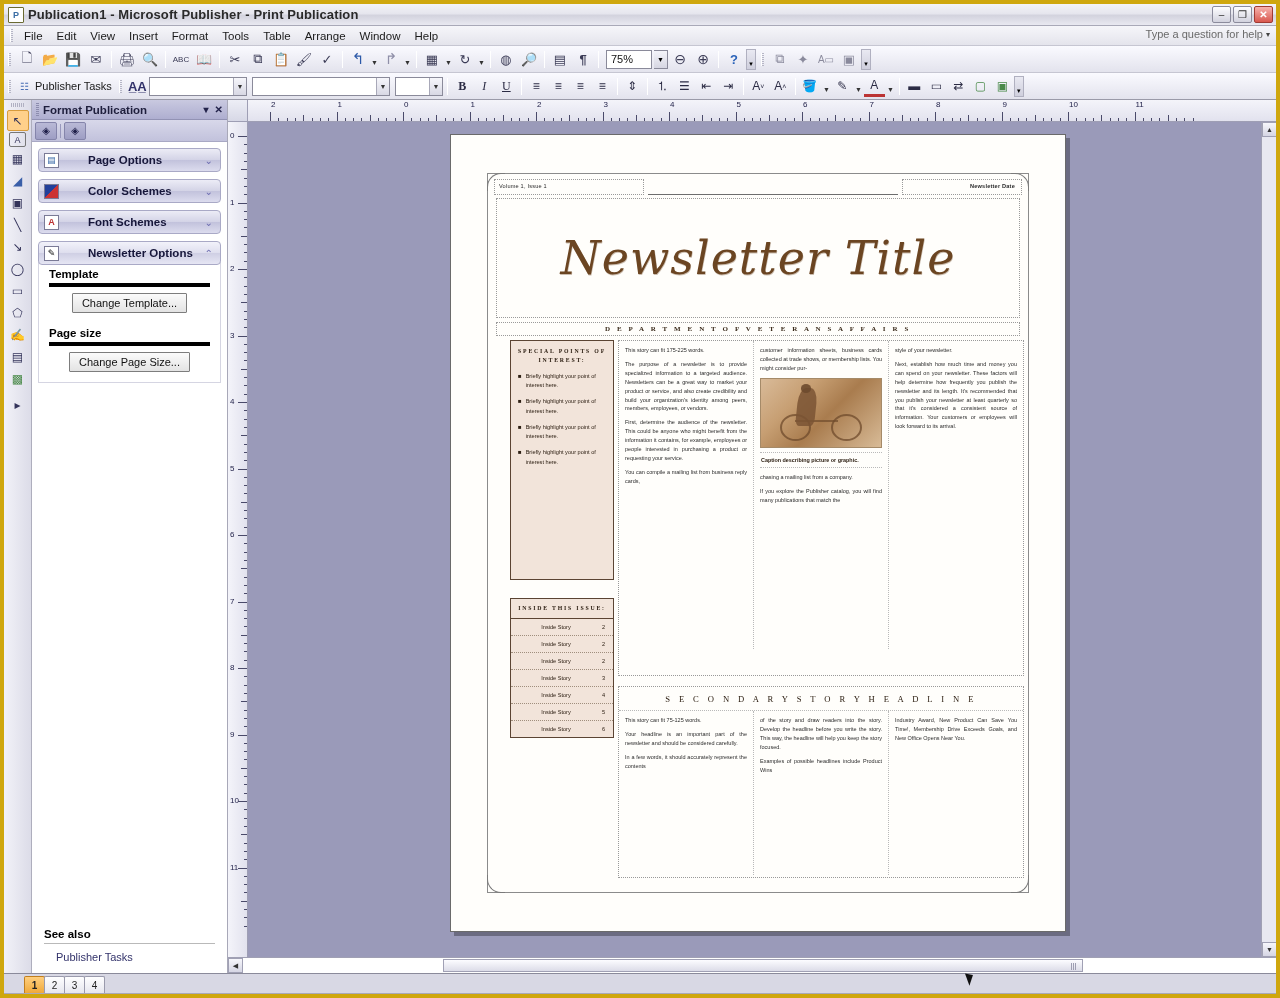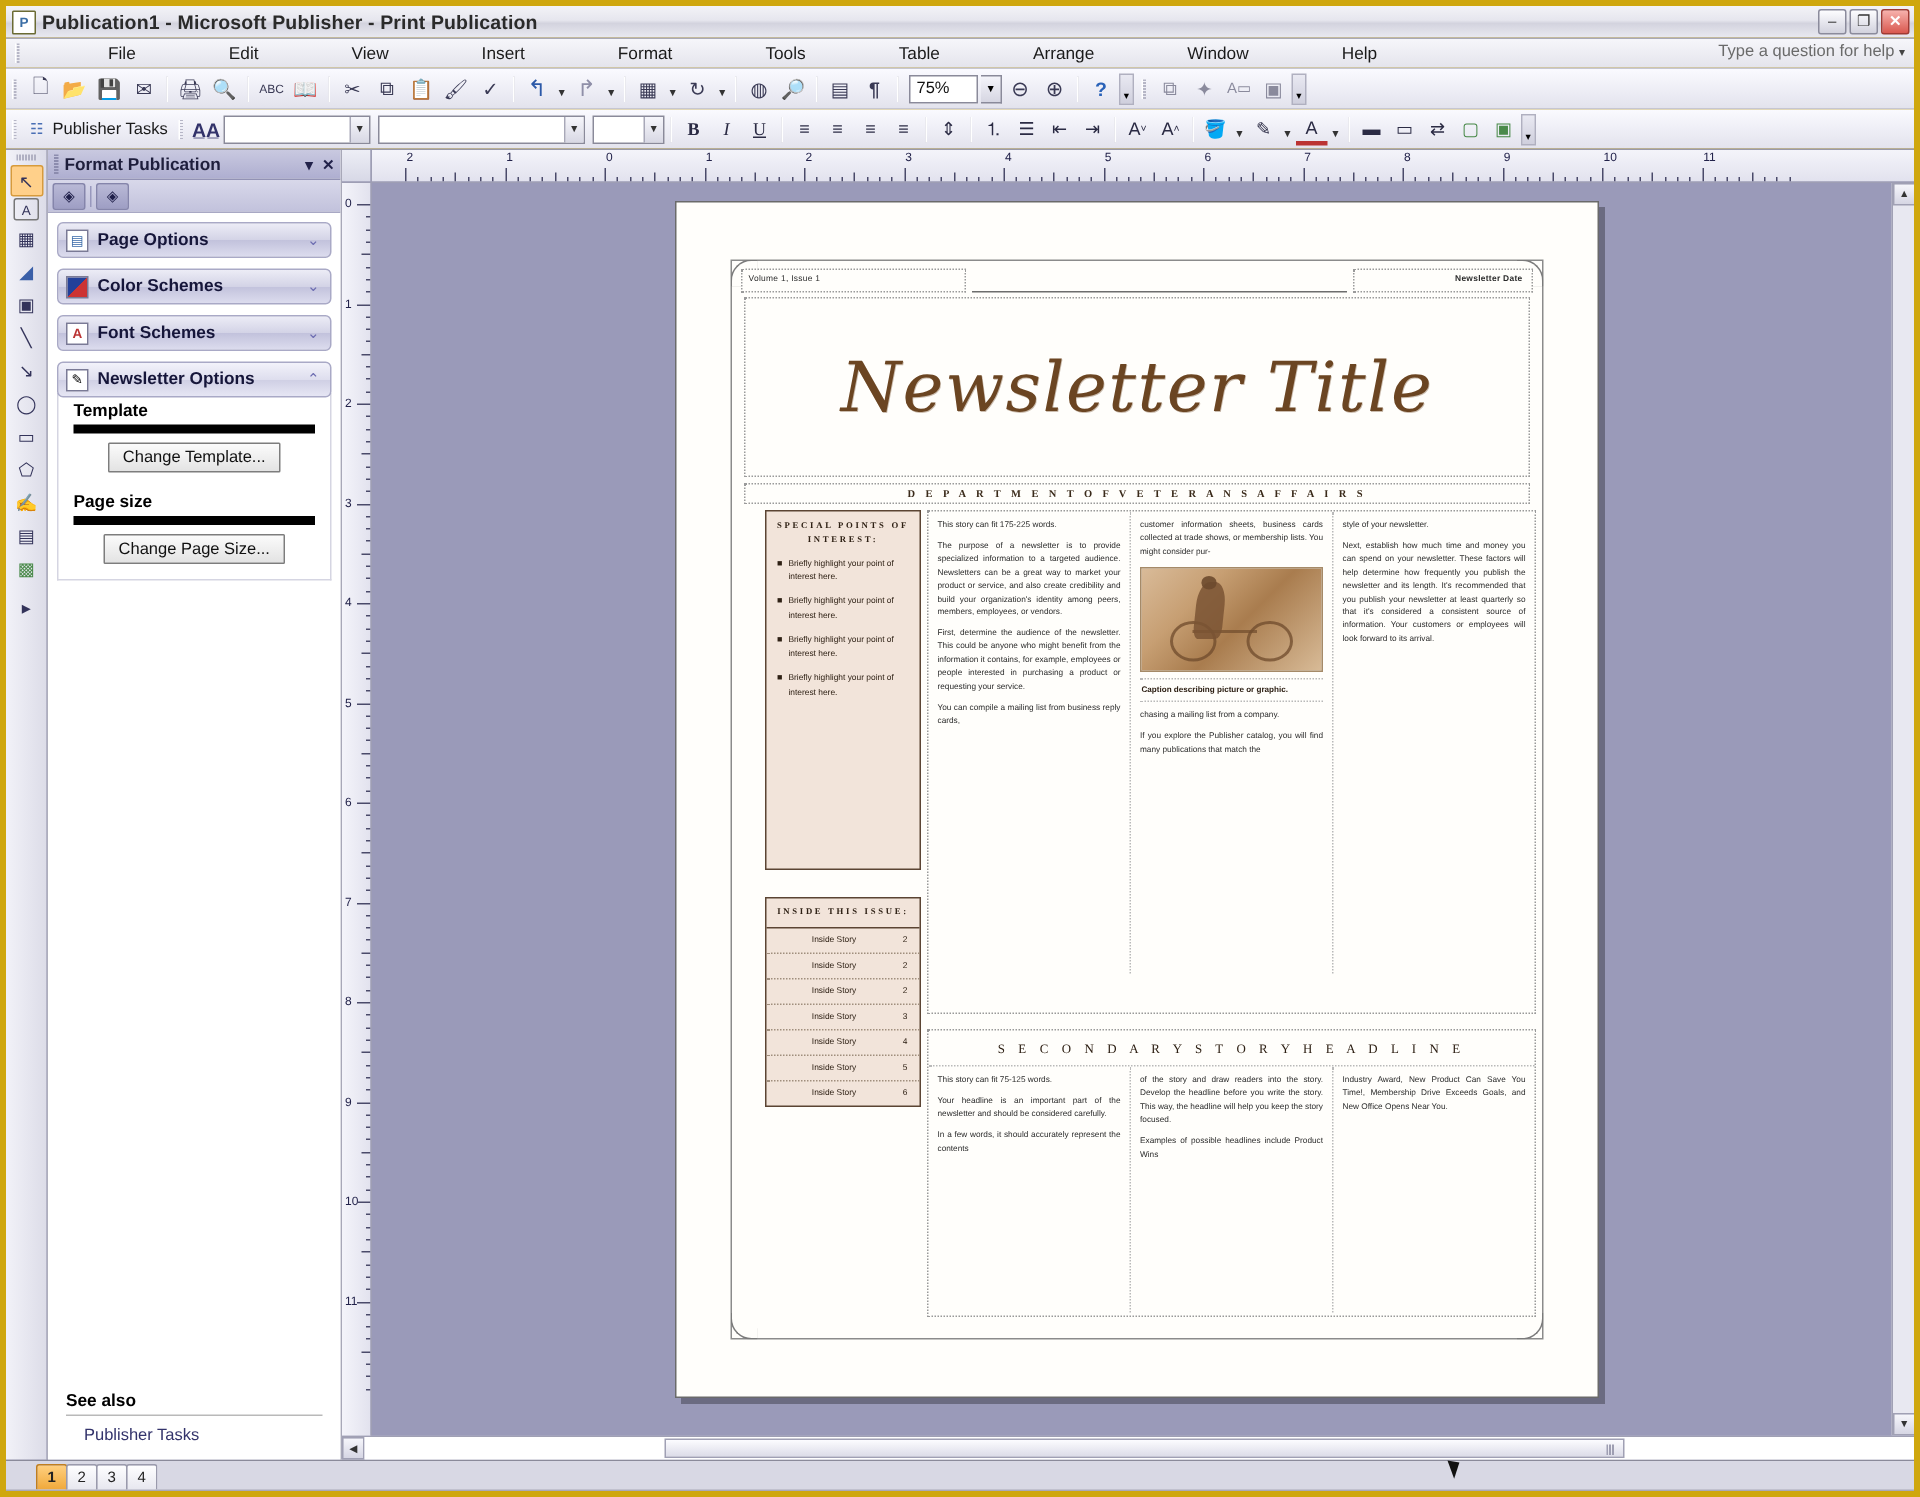--- a/index.html
+++ b/index.html
@@ -49,21 +49,21 @@
   #menu-bar {
     height:20px; flex:0 0 20px;
     background:linear-gradient(to bottom,#f6f6fa,#e4e4ec);
     display:flex; align-items:center; padding-left:6px;
     border-bottom:1px solid #c6c6d2;
     position:relative;
   }
   .grip { width:3px;height:13px;margin-right:4px;
     background:repeating-linear-gradient(to bottom,#b6b6c6 0 1px,transparent 1px 2px);
     border-left:1px solid #fff; }
-  .menu-item { padding:2px 7px; font-size:11.5px; color:#1a1a1a; white-space:nowrap;margin-left:48px; }
+  .menu-item { padding:2px 7px; font-size:11.5px; color:#1a1a1a; white-space:nowrap; }
   #help-box {
     position:absolute; right:6px; top:2px;
     font-size:11px; color:#6a6a6a; display:flex; align-items:center; gap:3px;
   }
   #help-box .caret { font-size:8px; color:#444; }
   
   #std-toolbar {
     height:27px; flex:0 0 27px;
     background:linear-gradient(to bottom,#fafaff,#e3e3ed);
     display:flex; align-items:center; padding-left:4px;
@@ -166,25 +166,25 @@
   .section-bar {
     height:24px; margin-bottom:7px;
     background:linear-gradient(to bottom,#ececf6 0%,#d3d3e6 50%,#c2c2dc 51%,#dcdcee 100%);
     border:1px solid #a9a9c6; border-radius:4px;
     display:flex; align-items:center; padding:0 5px; position:relative;
   }
   .section-bar .sicon {
     width:15px;height:15px;margin-right:6px;border:1px solid #7a7a96;background:#fff;
     display:flex;align-items:center;justify-content:center;font-size:9px;
   }
-  .section-bar .slabel { font-size:11.5px; font-weight:bold; color:#16163a; }
+  .section-bar .slabel { font-size:11.5px; font-weight:bold; color:#16163a;margin-left:23px; }
   .section-bar .schev { position:absolute; right:7px; font-size:10px; color:#6b6bb0; }
   .section-bar.active { background:linear-gradient(to bottom,#f2f2fa 0%,#dedeee 50%,#cfcfe4 51%,#e6e6f4 100%); }
   .sub-head { font-size:11.5px; font-weight:bold; color:#000; margin:6px 0 3px 6px;
-    border-bottom:6px solid #000000; padding-bottom:3px; width:calc(100% - 12px); }
+    border-bottom:4px solid #000000; padding-bottom:3px; width:calc(100% - 12px); }
   .tpl-wrap { display:flex; flex-direction:column; align-items:center; margin-top:6px; }
   .tpl-thumb {
     width:56px;height:72px;background:#fbf7f0;border:1px solid #6b6b6b;
     box-shadow:2px 2px 2px rgba(0,0,0,.28); position:relative; overflow:hidden;
   }
   .tpl-thumb .t-title{position:absolute;top:5px;left:6px;right:6px;height:7px;
     background:linear-gradient(to right,#8a6a45,#b79a75);opacity:.55;border-radius:1px;}
   .tpl-thumb .t-sidebar{position:absolute;top:17px;left:4px;width:14px;bottom:5px;background:#e8d9c8;}
   .tpl-thumb .t-col{position:absolute;top:17px;width:13px;bottom:5px;
     background:repeating-linear-gradient(to bottom,#bdb2a4 0 1px,transparent 1px 3px);}

